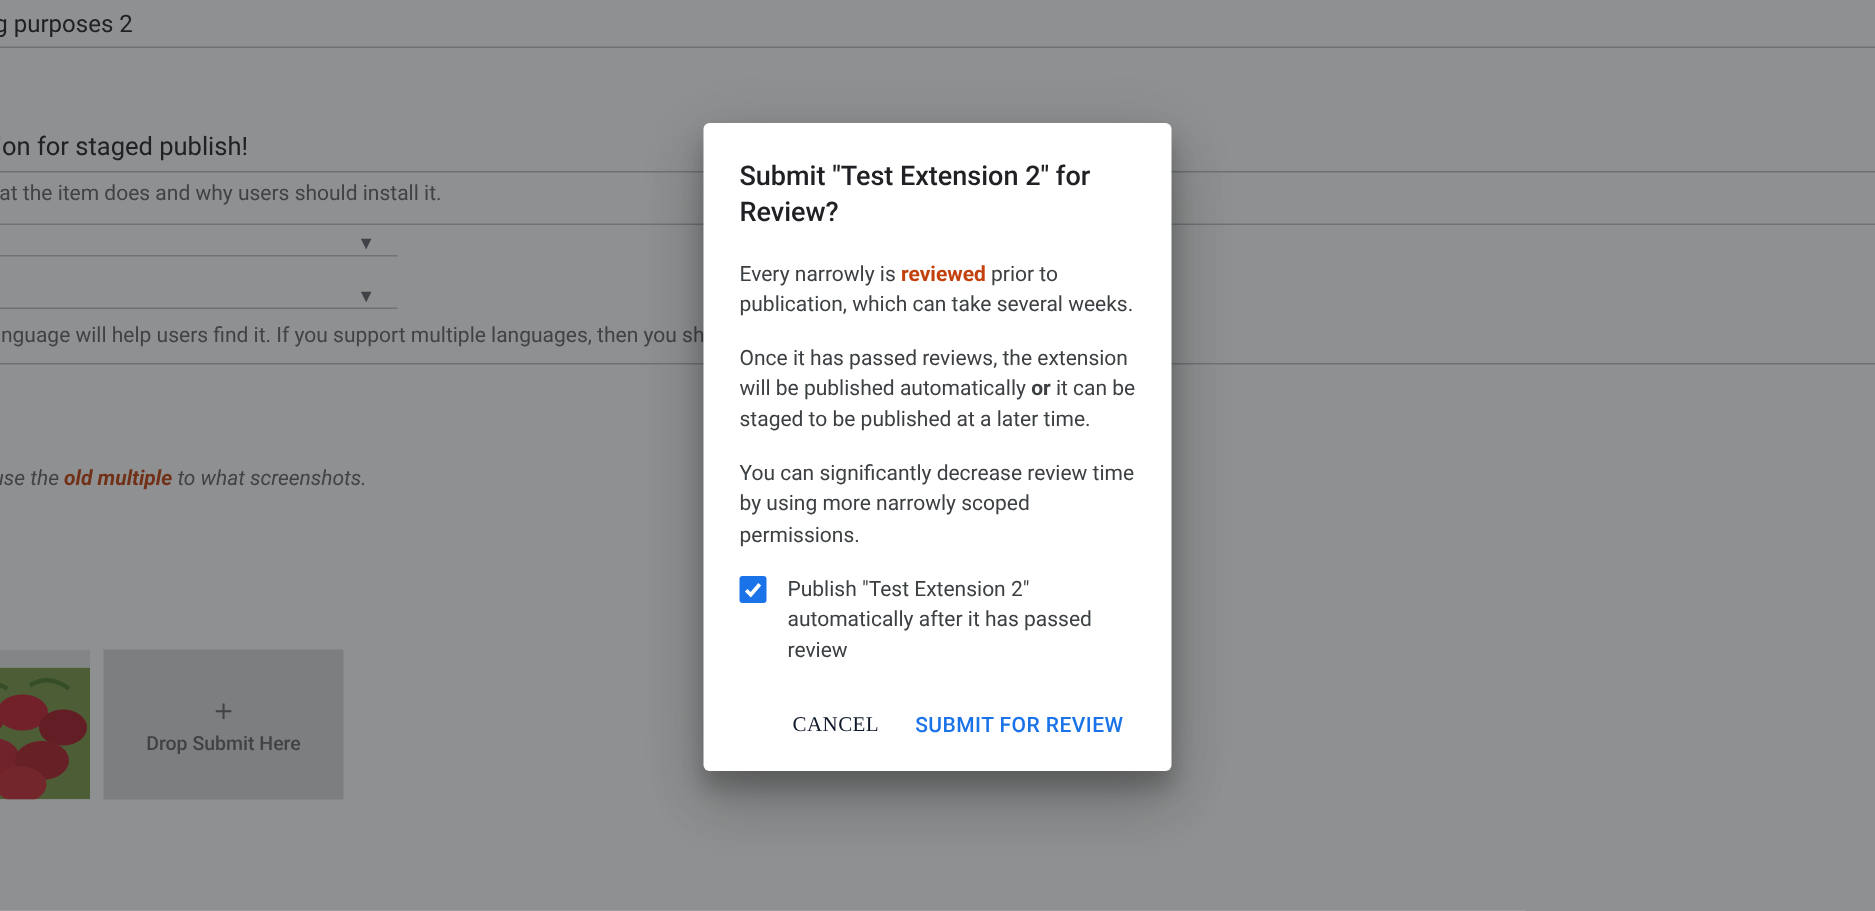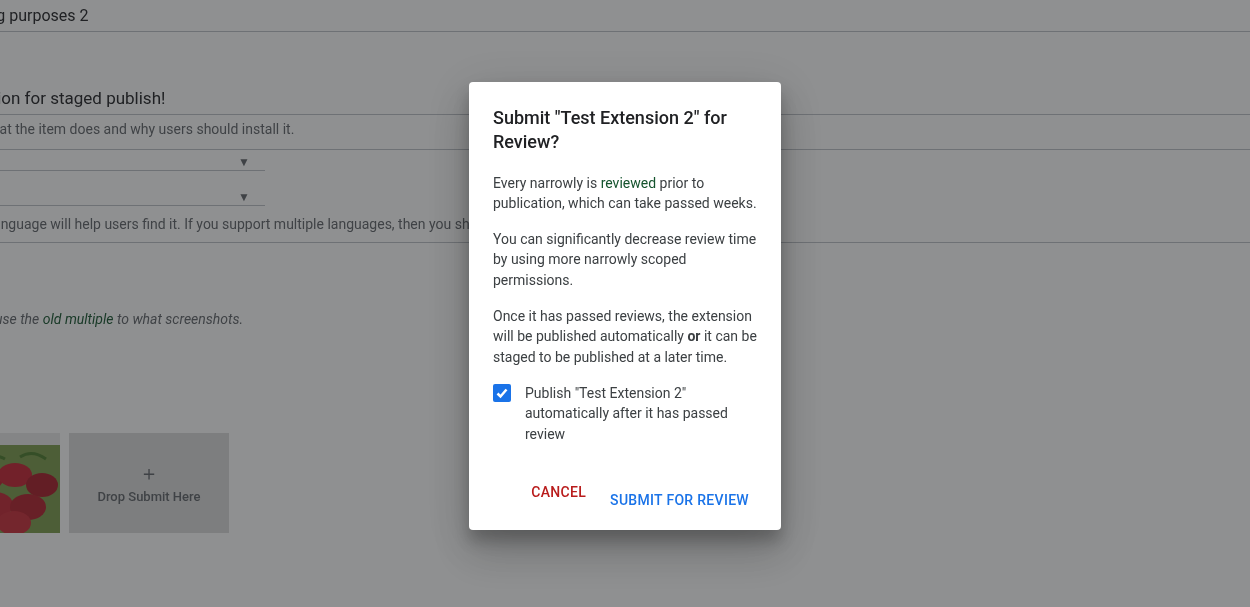--- a/index.html
+++ b/index.html
@@ -36,21 +36,21 @@
     border-bottom: 1px solid #bdc1c6;
     padding: 12px 0 8px 0;
     position: relative;
   }
   .chev {
     position: absolute;
     right: 15px;
     color: #5f6368;
     font-size: 12px;
   }
-  .link { color: #14532d; }
+  .link { color: #c2410c; font-weight: bold; }
   .dropzone {
     width: 160px;
     height: 100px;
     background: #dadada;
     display: inline-flex;
     flex-direction: column;
     justify-content: center;
     align-items: center;
     color: #5f6368;
     font-size: 13px;
@@ -129,22 +129,22 @@
     background: none;
     border: none;
     font-family: inherit;
     font-size: 14px;
     font-weight: 500;
     letter-spacing: 0.3px;
     padding: 8px 8px;
     cursor: pointer;
     border-radius: 4px;
   }
-  .btn-cancel { color: #b91c1c; }
-  .btn-submit { color: #1a73e8; margin-top: 16px; }
+  .btn-cancel { color: #0f172a; font-family: Liberation Serif, serif; }
+  .btn-submit { color: #1a73e8; }
 </style>
 </head>
 <body>
 
 <div class="bg">
   <div style="margin-left:-30px;">
     <div class="field-text">sting purposes 2</div>
     <div class="divider"></div>
     <div style="height:50px"></div>
     <div class="field-text" style="font-size:17px;">ension for staged publish!</div>
@@ -191,26 +191,26 @@
         <div>Drop Submit Here</div>
       </div>
     </div>
   </div>
 </div>
 
 <div class="overlay">
   <div class="dialog">
     <h2>Submit "Test Extension 2" for Review?</h2>
     <p>
-      <span>Every narrowly is </span><span class="link">reviewed</span><span> prior to publication, which can take passed weeks.</span>
+      <span>Every narrowly is </span><span class="link">reviewed</span><span> prior to publication, which can take several weeks.</span>
     </p>
-    <p>You can significantly decrease review time by using more narrowly scoped permissions.</p>
     <p>
       <span>Once it has passed reviews, the extension will be published automatically </span><b>or</b><span> it can be staged to be published at a later time.</span>
     </p>
+    <p>You can significantly decrease review time by using more narrowly scoped permissions.</p>
     <div class="checkbox-row">
       <div class="checkbox">
         <svg width="14" height="14" viewBox="0 0 14 14">
             <polyline points="2.5,7.5 5.5,10.5 11.5,3.5"></polyline>
           </svg>
       </div>
       <div>Publish "Test Extension 2" automatically after it has passed review</div>
     </div>
     <div class="actions">
       <button class="btn btn-cancel">CANCEL</button>

